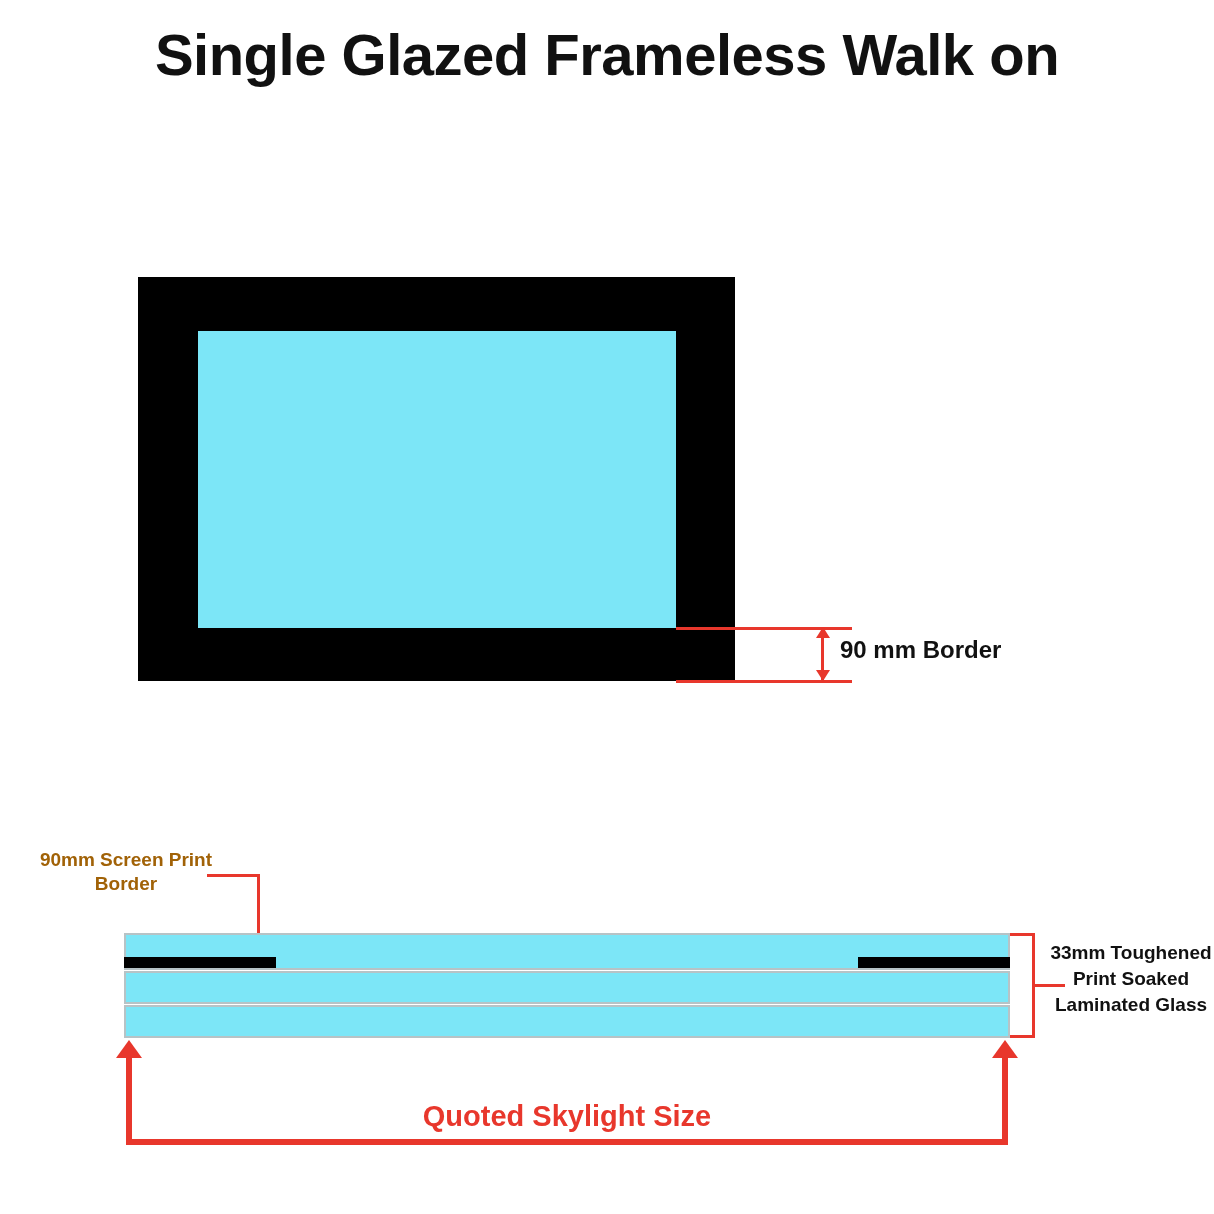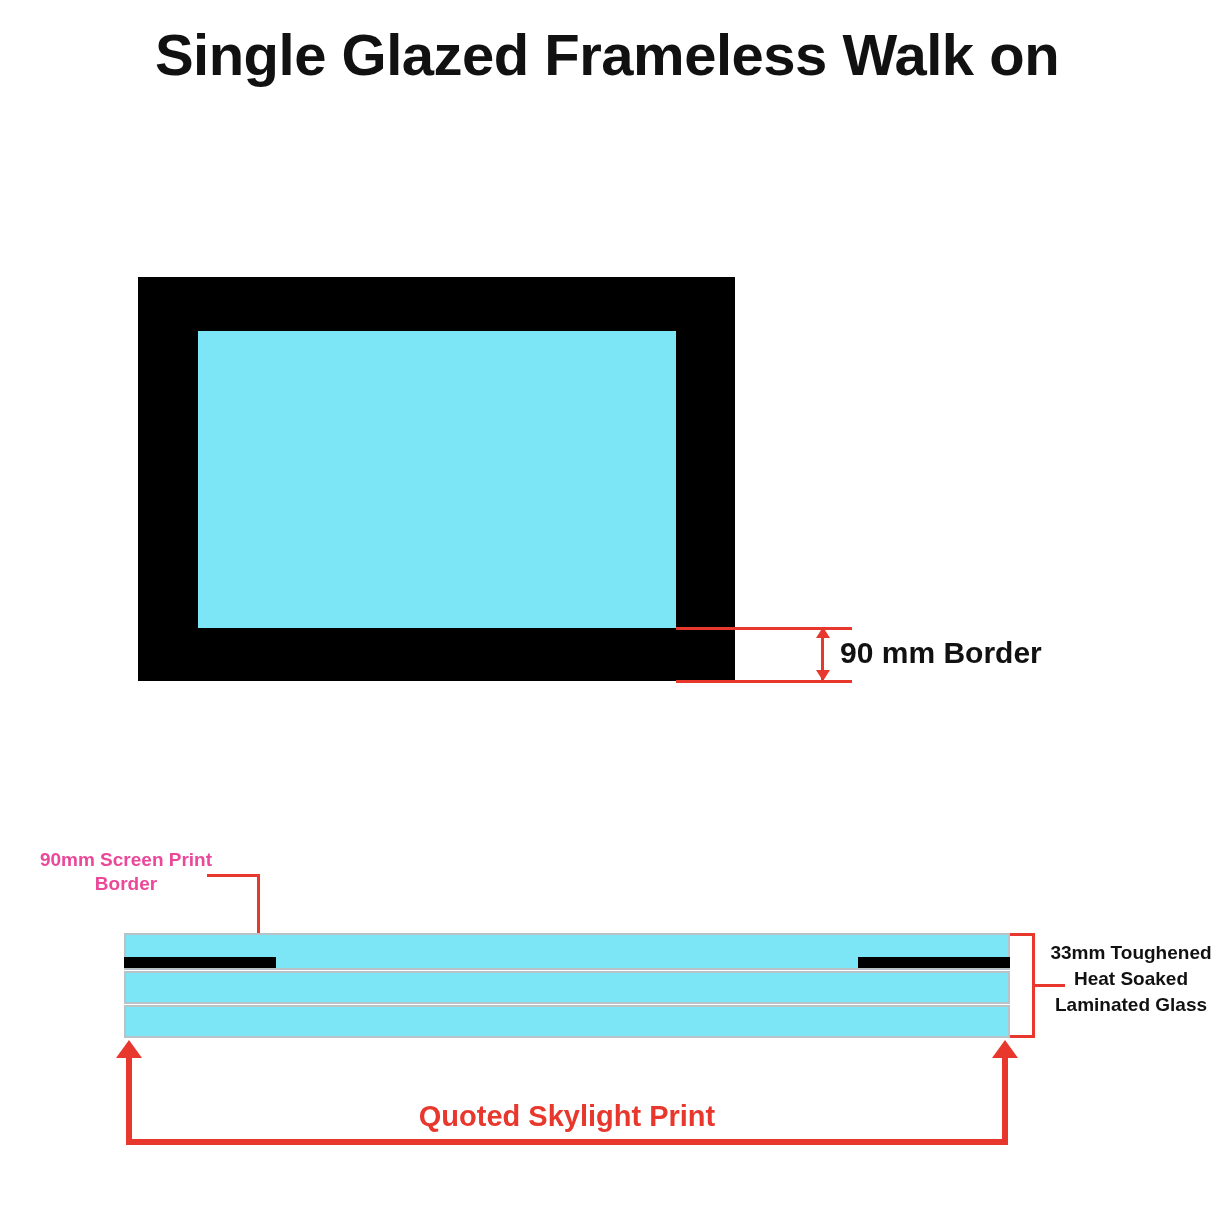--- a/index.html
+++ b/index.html
@@ -82,21 +82,21 @@
     border-left: 7px solid transparent;
     border-right: 7px solid transparent;
   }
   .arrow-up-head { top: 627px; border-bottom: 11px solid #e8372c; }
   .arrow-down-head { top: 670px; border-top: 11px solid #e8372c; }
 
   .border-label {
     position: absolute;
     left: 840px;
     top: 636px;
-    font-size: 30px;
+    font-size: 24px;
     font-weight: 700;
     color: #111111;
     white-space: nowrap;
   }
 
   
   .glass-layer {
     position: absolute;
     left: 124px;
     width: 886px;
@@ -118,21 +118,21 @@
 
   
   .leader-label {
     position: absolute;
     left: 36px;
     top: 848px;
     width: 180px;
     text-align: center;
     font-size: 19px;
     font-weight: 700;
-    color: #ec4899;
+    color: #a16207;
     line-height: 1.28;
   }
   .leader-h {
     position: absolute;
     left: 207px;
     top: 874px;
     width: 53px;
     height: 3px;
     background: #e8372c;
   }
@@ -260,22 +260,22 @@
   <div class="glass-layer l1"></div>
   <div class="print-border left"></div>
   <div class="print-border right"></div>
   <div class="glass-layer l2"></div>
   <div class="glass-layer l3"></div>
 
   <div class="brk-h t"></div>
   <div class="brk-h b"></div>
   <div class="brk-v"></div>
   <div class="brk-tick"></div>
-  <div class="glass-spec">33mm Toughened Heat Soaked Laminated Glass</div>
+  <div class="glass-spec">33mm Toughened Print Soaked Laminated Glass</div>
 
   <div class="q-vert left"></div>
   <div class="q-vert right"></div>
   <div class="q-bot"></div>
   <div class="q-head left"></div>
   <div class="q-head right"></div>
-  <div class="quoted-label">Quoted Skylight Print</div>
+  <div class="quoted-label">Quoted Skylight Size</div>
 
 </div>
 
 </body></html>

